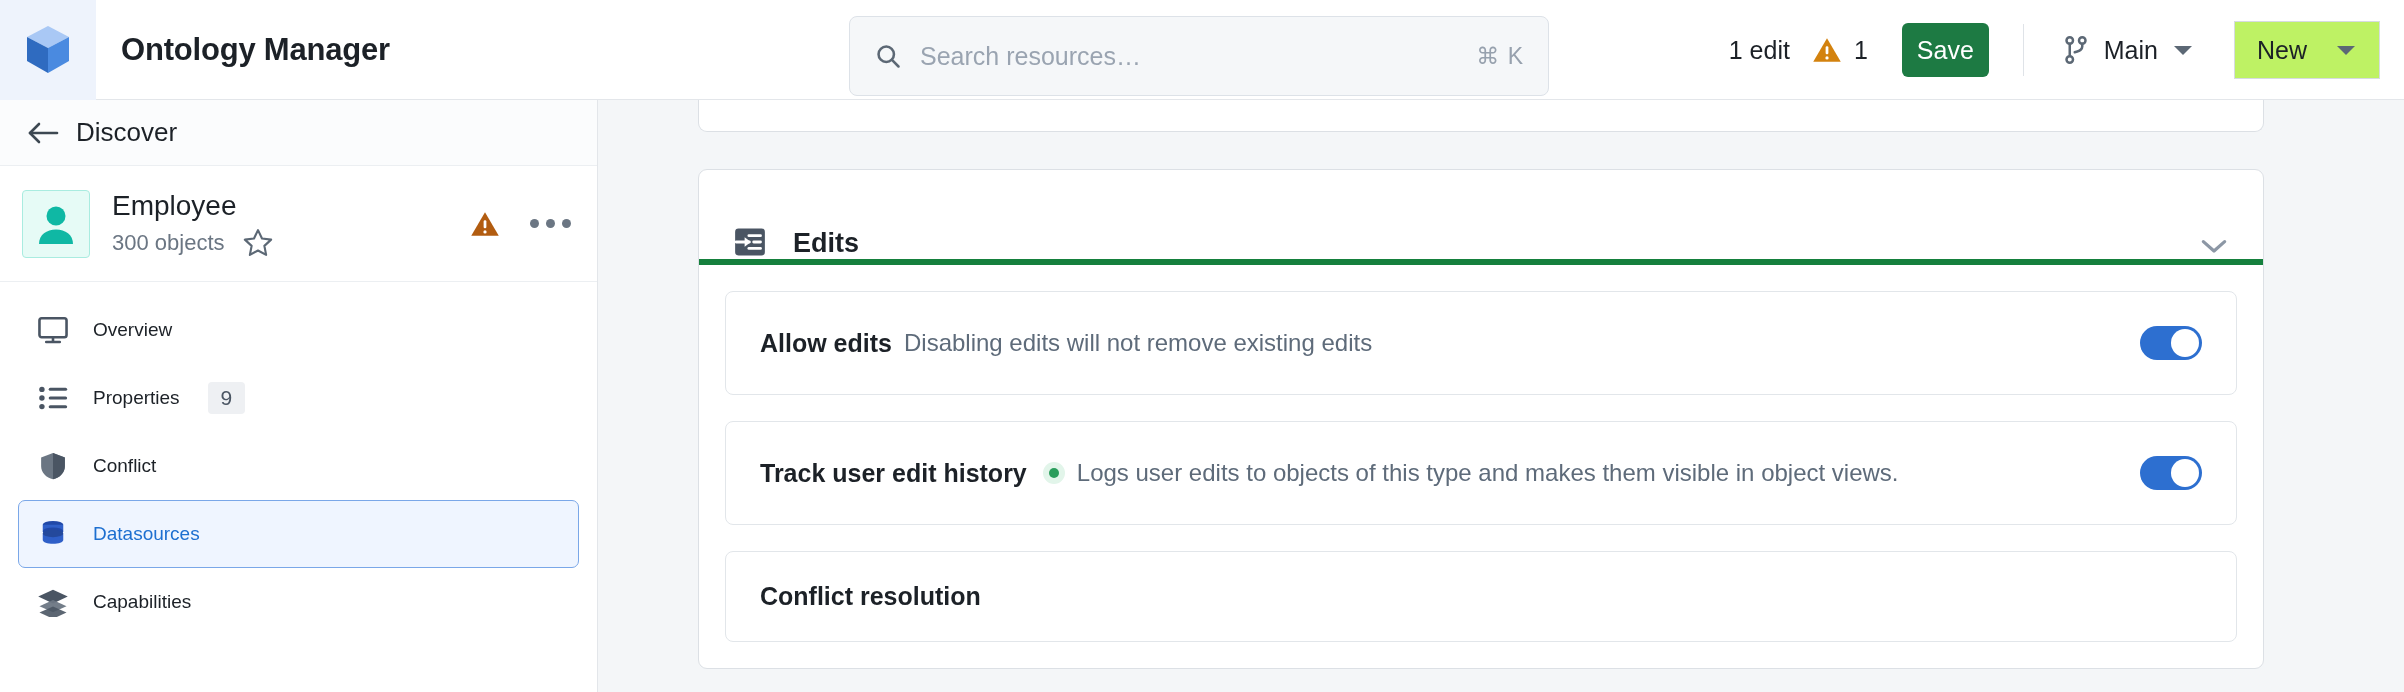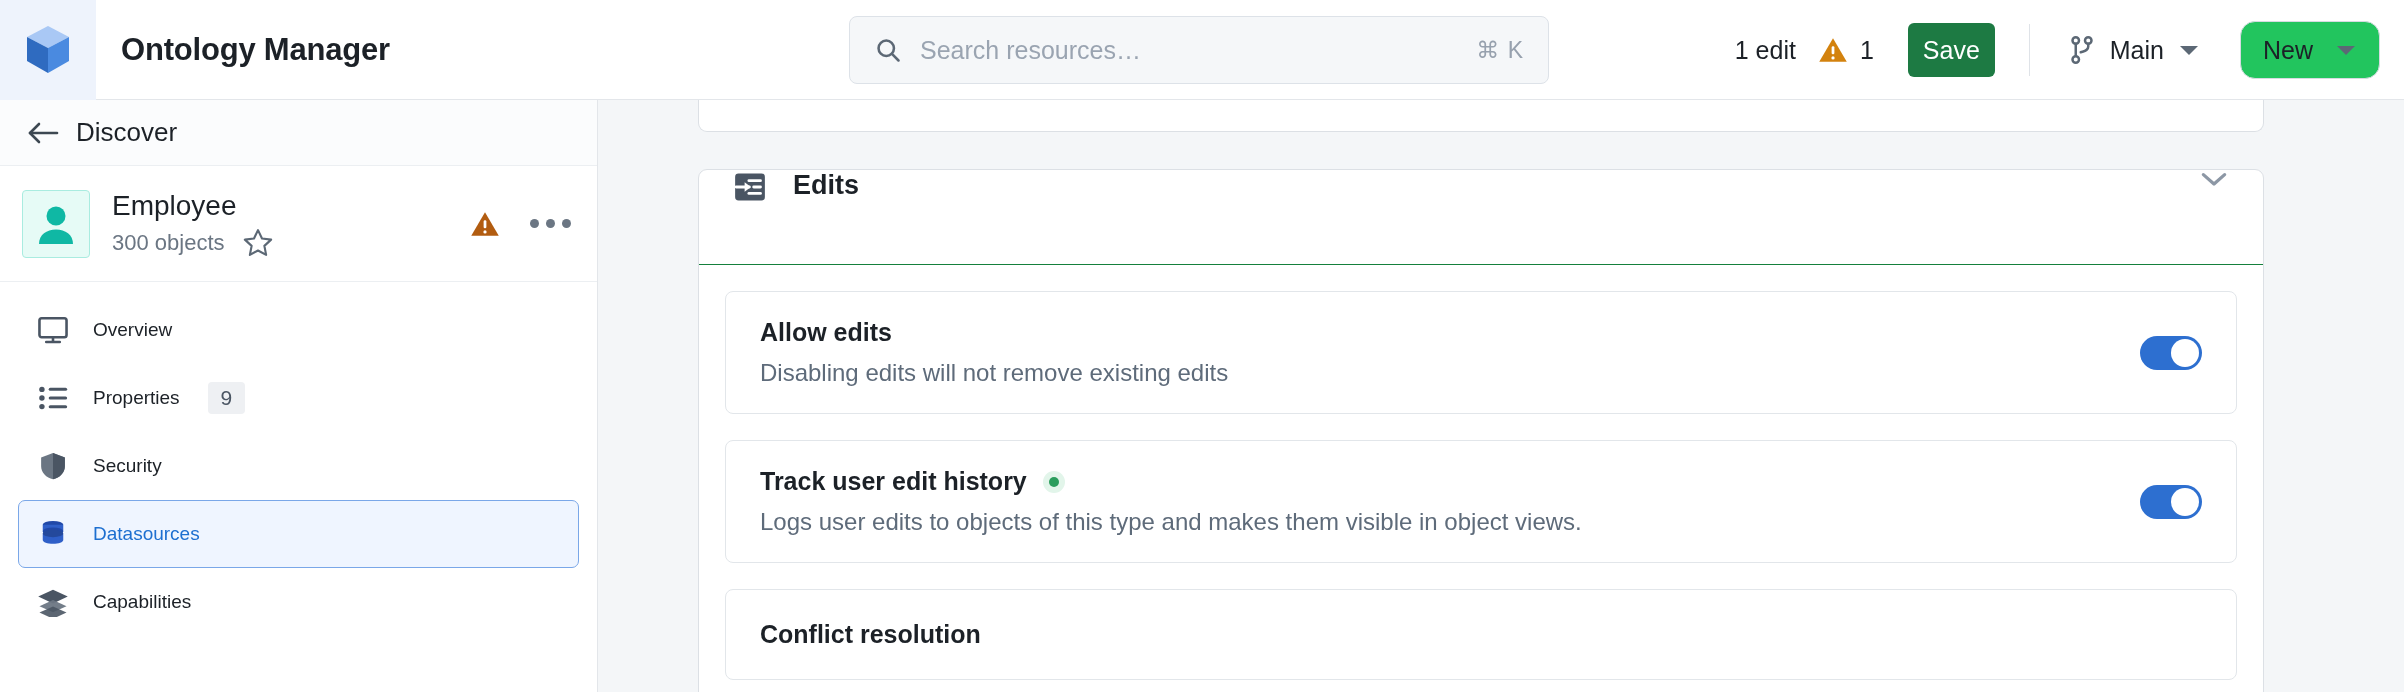--- a/index.html
+++ b/index.html
@@ -38,21 +38,21 @@
     margin-left: 25px;
     letter-spacing: -0.2px;
     white-space: nowrap;
   }
 
   .search-wrap {
     position: absolute;
     left: 849px;
     top: 16px;
     width: 700px;
-    height: 68px;
+    height: 80px;
   }
   .search-box {
     width: 100%;
     height: 100%;
     background: #f5f7f9;
     border: 1px solid #dde2e8;
     border-radius: 8px;
     display: flex;
     align-items: center;
     padding: 0 24px;
@@ -119,25 +119,25 @@
     align-items: center;
     gap: 14px;
     cursor: pointer;
     padding: 6px 4px;
   }
   .branch-label { font-size: 25px; color: #1c2127; }
   .new-btn {
     margin-left: 36px;
     height: 58px;
     border: 1px solid #d6dbe1;
-    border-radius: 15px;
-    background: #22c55e;
-    display: flex;
-    align-items: center;
-    gap: 22px;
+    border-radius: 0;
+    background: #bef264;
+    display: flex;
+    align-items: center;
+    gap: 28px;
     padding: 0 22px;
     cursor: pointer;
   }
   .new-label { font-size: 25px; color: #1c2127; }
 
   
   .body-split { display: flex; height: 592px; }
 
   
   .sidebar {
@@ -233,43 +233,43 @@
   .card-partial {
     height: 40px;
     margin-top: -8px;
     border-radius: 0 0 9px 9px;
     border-top: none;
   }
   .card-edits { margin-top: 37px; }
   .edits-head {
     height: 95px;
     display: flex;
-    align-items: flex-start;
+    align-items: flex-end;
     padding: 0 34px 0 34px;
-    border-bottom: 1px solid #15803d;
+    border-bottom: 6px solid #15803d;
     cursor: pointer;
   }
   .edits-title {
     font-size: 27px;
     font-weight: 700;
     color: #1c2127;
     margin-left: 26px;
   }
   .edits-chev { margin-left: auto; }
 
   .edits-body { padding: 26px; display: flex; flex-direction: column; gap: 26px; }
   .setting-row {
     border: 1px solid #e2e6ea;
     border-radius: 8px;
     padding: 26px 34px;
     display: flex;
     align-items: center;
     min-height: 104px;
   }
-  .setting-texts { flex: 1; display: flex; flex-direction: column; gap: 12px; }
+  .setting-texts { flex: 1; display: flex; gap: 12px; }
   .setting-title-line { display: flex; align-items: center; gap: 16px; }
   .setting-title { font-size: 25px; font-weight: 700; color: #1c2127; }
   .green-dot {
     width: 22px; height: 22px; border-radius: 50%;
     background: #e2f5ea; display: flex; align-items: center; justify-content: center;
   }
   .green-dot i { width: 10px; height: 10px; border-radius: 50%; background: #2a9d5c; display:block; }
   .setting-desc { font-size: 24px; color: #5e6b7a; }
 
   .toggle {
@@ -412,21 +412,21 @@
         </svg>
         <span class="nav-label">Properties</span>
         <span class="nav-badge">9</span>
       </div>
 
       <div class="navitem">
         <svg width="32" height="30" viewBox="0 0 24 24">
           <path d="M12 1.6 L21.5 5.2 V12c0 5.6-4.1 9.2-9.5 10.6C6.6 21.2 2.5 17.6 2.5 12V5.2Z" fill="#6b7683"></path>
           <path d="M12 1.6 L21.5 5.2 V12c0 5.6-4.1 9.2-9.5 10.6Z" fill="#4a5563"></path>
         </svg>
-        <span class="nav-label">Security</span>
+        <span class="nav-label">Conflict</span>
       </div>
 
       <div class="navitem active">
         <svg width="32" height="30" viewBox="0 0 24 24">
           <ellipse cx="12" cy="4.6" rx="8.2" ry="3.1" fill="#2048a8"></ellipse>
           <path d="M3.8 4.6v5.2c0 1.7 3.7 3.1 8.2 3.1s8.2-1.4 8.2-3.1V4.6" fill="#2f5fc8"></path>
           <ellipse cx="12" cy="9.8" rx="8.2" ry="3.1" fill="#2048a8"></ellipse>
           <path d="M3.8 11.5v5.2c0 1.7 3.7 3.1 8.2 3.1s8.2-1.4 8.2-3.1v-5.2" fill="#2f5fc8"></path>
           <ellipse cx="12" cy="11.5" rx="8.2" ry="3.1" fill="#24499c"></ellipse>
         </svg>

